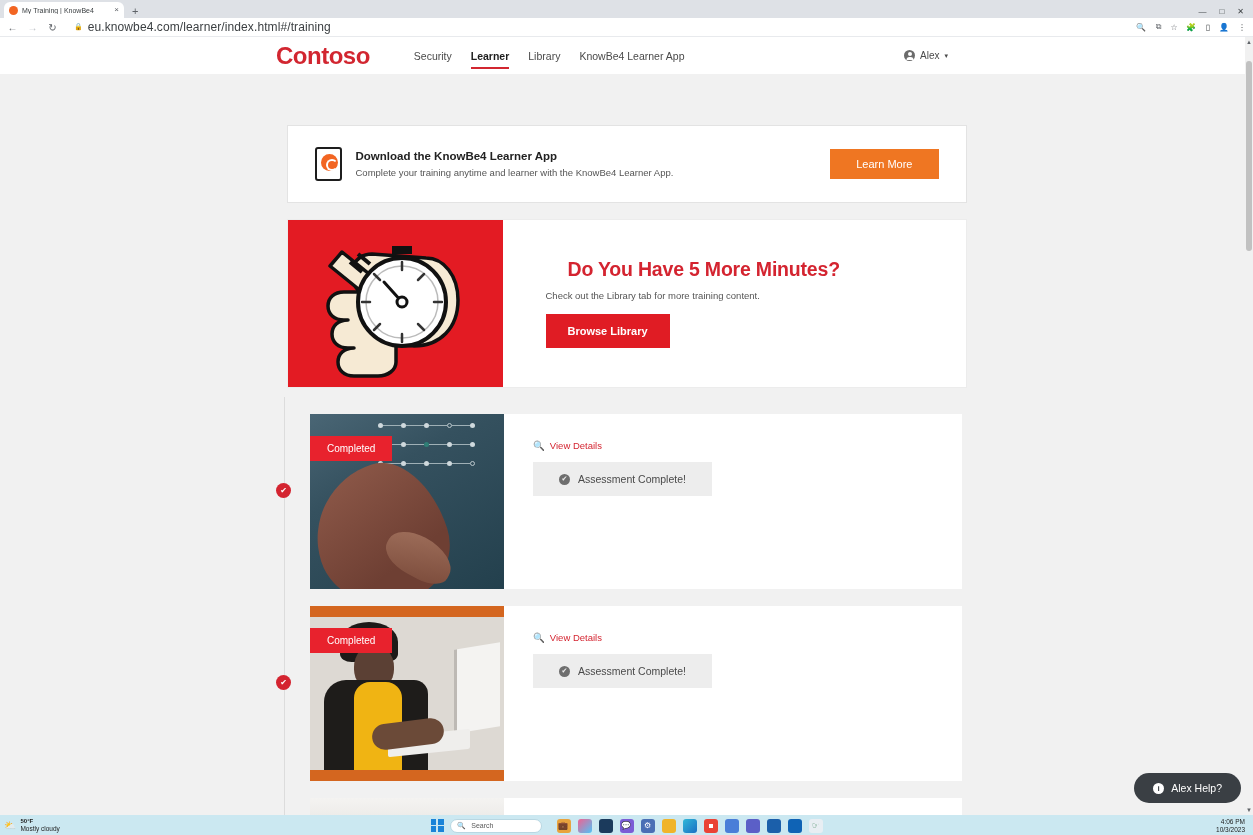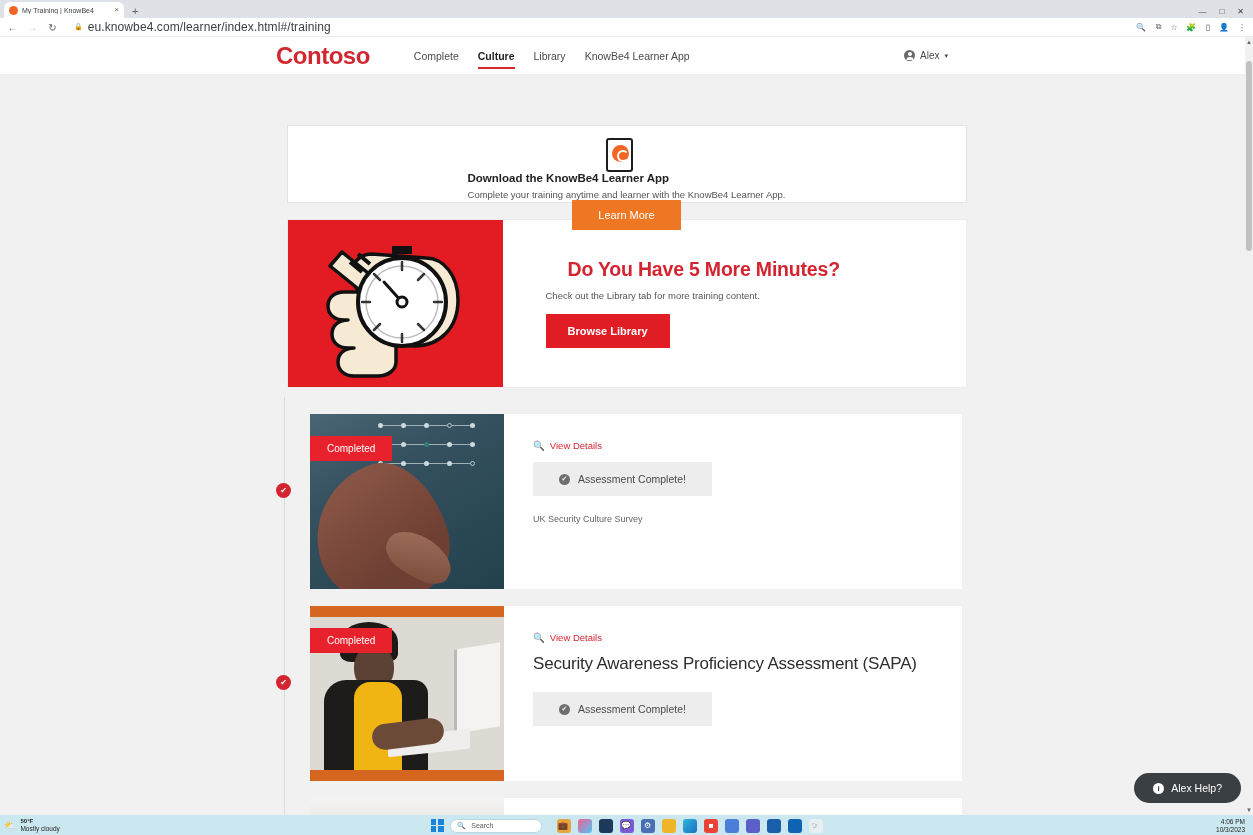--- a/index.html
+++ b/index.html
@@ -93,21 +93,21 @@
     content: ""; position: absolute; left: 50%; bottom: 1px;
     transform: translateX(-50%); width: 7px; height: 3.5px;
     border-radius: 4px 4px 0 0; background: #fff;
   }
   .caret { font-size: 7px; color: #4a4a4a; }
 
   
   .app-banner {
     width: 680px; margin: 51px auto 0; background: #fff;
     border: 1px solid #e3e3e3; height: 78px;
-    display: flex; align-items: center; padding: 12px 27px; flex-direction: column;
+    display: flex; align-items: center; padding: 4px 27px;
   }
   .phone-icon {
     width: 27px; height: 34px; border: 2.5px solid #1d1d1d;
     border-radius: 3px; position: relative; flex: none;
     background: #fff; margin-right: 14px;
   }
   .phone-icon::after {
     content: ""; position: absolute; left: 4px; top: 5px;
     width: 17px; height: 17px; border-radius: 50%;
     background: #f26522;
@@ -358,22 +358,22 @@
     <span class="ti dark">👤</span>
     <span class="ti dark">⋮</span>
   </div>
 </div>
 
 <div class="page">
 
   <div class="site-header">
     <div class="brand">Contoso</div>
     <div class="nav">
-      <div class="nav-item">Complete</div>
-      <div class="nav-item active">Culture</div>
+      <div class="nav-item">Security</div>
+      <div class="nav-item active">Learner</div>
       <div class="nav-item">Library</div>
       <div class="nav-item">KnowBe4 Learner App</div>
     </div>
     <div class="user-menu">
       <span class="user-avatar"></span>
       <span>Alex</span>
       <span class="caret">▾</span>
     </div>
   </div>
 
@@ -464,21 +464,20 @@
       <div class="course-links">
         <span class="course-link">
           <span>🔍</span>
           <span>View Details</span>
         </span>
       </div>
       <button class="btn-complete">
         <span class="check-circle">✔</span>
         <span>Assessment Complete!</span>
       </button>
-      <div class="course-desc">UK Security Culture Survey</div>
     </div>
   </div>
 
   <div class="gap"></div>
   <div class="course-row">
     <div class="course-thumb thumb-2">
       <div class="bar-top"></div>
         <div class="wall"></div>
       <div class="monitor"></div>
       <div class="person-hair"></div>
@@ -490,21 +489,20 @@
       <div class="bar-bot"></div>
       <div class="badge-completed">Completed</div>
     </div>
     <div class="course-body">
       <div class="course-links">
         <span class="course-link">
           <span>🔍</span>
           <span>View Details</span>
         </span>
       </div>
-      <div class="course-title">Security Awareness Proficiency Assessment (SAPA)</div>
       <button class="btn-complete">
         <span class="check-circle">✔</span>
         <span>Assessment Complete!</span>
       </button>
     </div>
   </div>
 
   <div class="gap"></div>
   <div class="course-row">
     <div class="course-thumb thumb-3">

